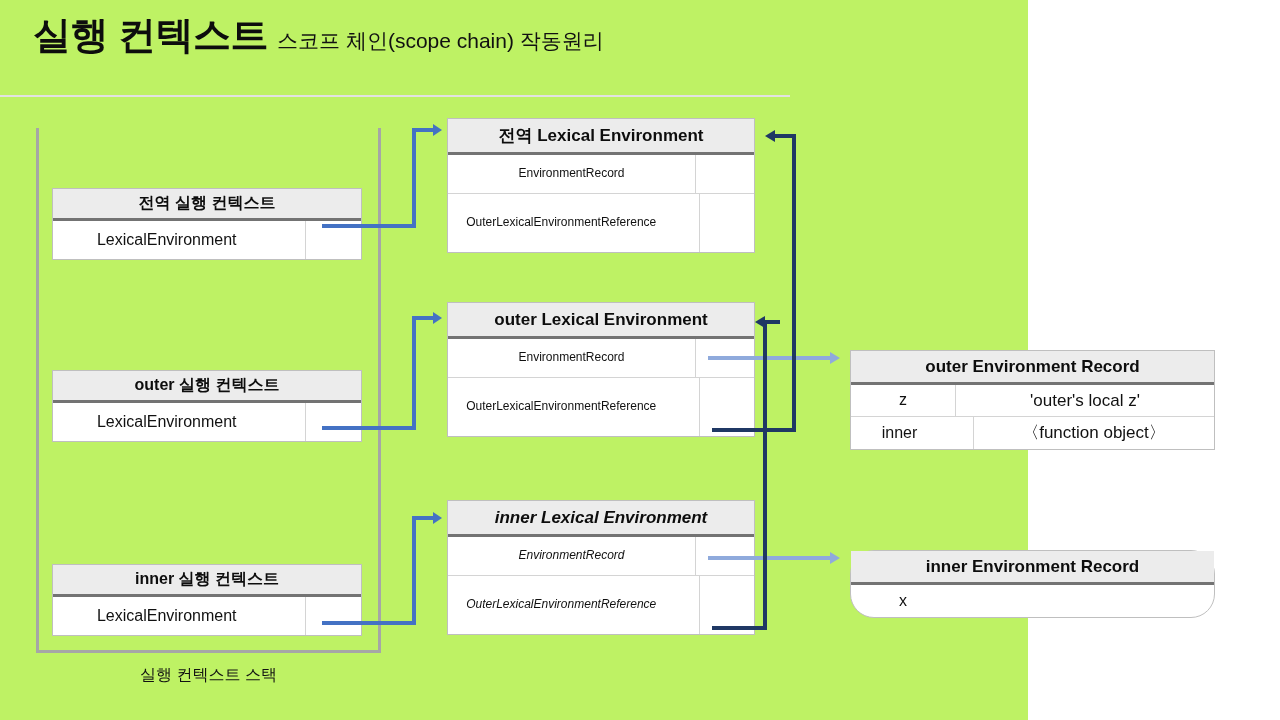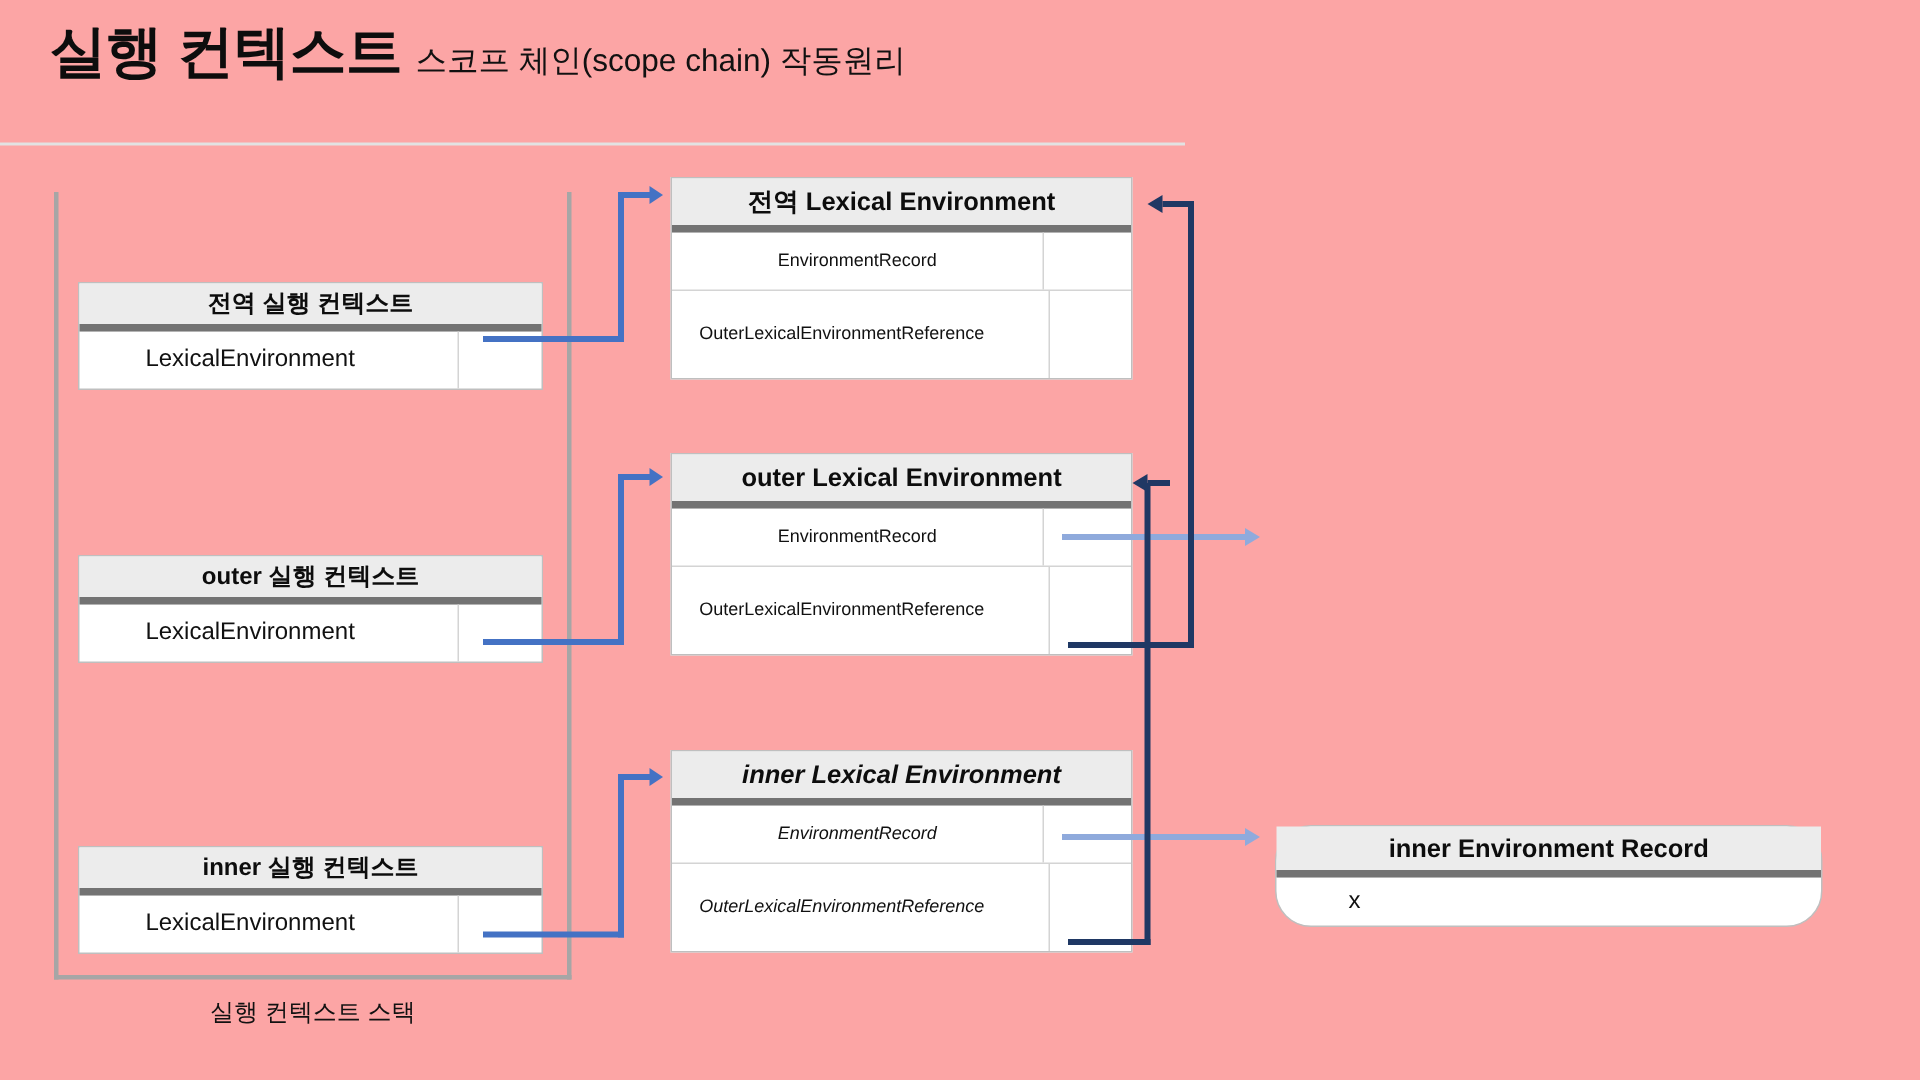--- a/index.html
+++ b/index.html
@@ -5,22 +5,22 @@
   * { box-sizing: border-box; }
   html, body {
     margin: 0; padding: 0;
     width: 1280px; height: 720px;
     background: #ffffff;
     font-family: "Liberation Sans", "DejaVu Sans", sans-serif;
     overflow: hidden;
   }
   #stage {
     position: relative;
-    width: 1280px; height: 720px;
-    background: #fca5a5;
+    width: 1028px; height: 720px;
+    background: #bef264;
   }
 
   
   .title-wrap {
     position: absolute;
     left: 33px; top: 16px;
     display: flex;
     align-items: baseline;
     white-space: nowrap;
   }
@@ -46,21 +46,21 @@
   }
 
   
   .box {
     position: absolute;
     border: 1px solid #bfbfbf;
     background: #ffffff;
   }
   .box .hdr {
     background: #ececec;
-    border-bottom: 5px solid #737373;
+    border-bottom: 3px solid #737373;
     text-align: right;
     font-weight: bold;
     color: #0d0d0d;
     display: flex;
     align-items: center;
     justify-content: center;
   }
   .box .row {
     display: flex;
     border-bottom: 1px solid #d4d4d4;
@@ -224,20 +224,31 @@
     <div class="row r1">
       <div class="cell main">EnvironmentRecord</div>
       <div class="cell ptr divider"></div>
     </div>
     <div class="row r2">
       <div class="cell main">OuterLexicalEnvironmentReference</div>
       <div class="cell ptr divider"></div>
     </div>
   </div>
 
+  <div class="box er-box" id="er-outer">
+    <div class="hdr">outer Environment Record</div>
+    <div class="row">
+      <div class="cell k">z</div>
+      <div class="cell v divider">'outer's local z'</div>
+    </div>
+    <div class="row">
+      <div class="cell k">inner</div>
+      <div class="cell v divider">〈function object〉</div>
+    </div>
+  </div>
 
   <div class="box er-box" id="er-inner">
     <div class="hdr">inner Environment Record</div>
     <div class="row">
       <div class="cell k">x</div>
     </div>
   </div>
 
   <div class="conn">
     <div class="seg lblue" style="left:708px; top:356px; width:122px; height:4px;"></div>

